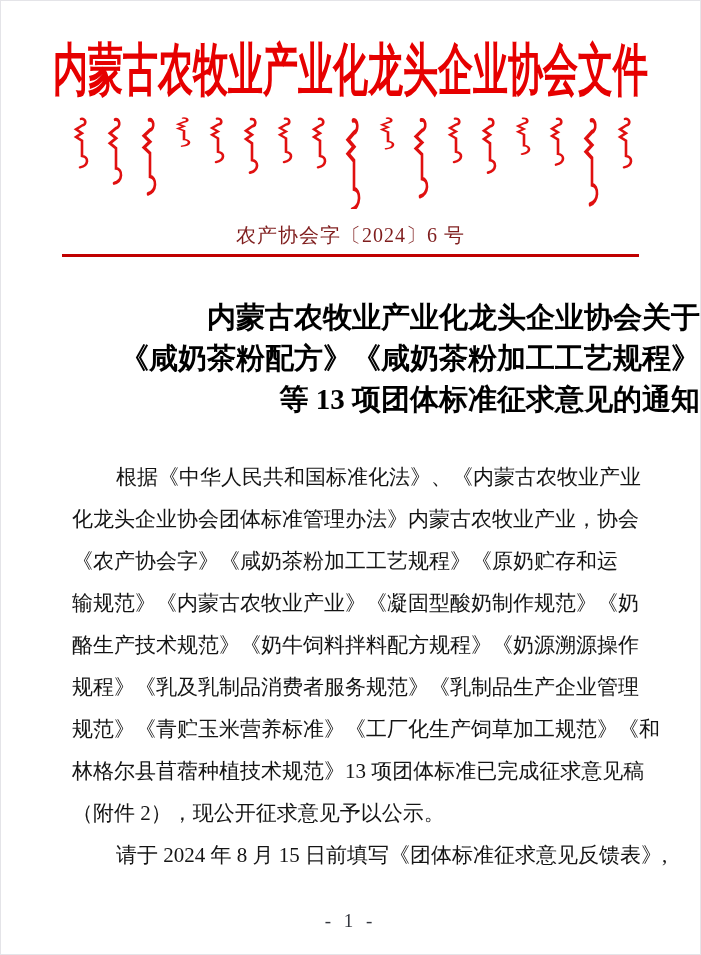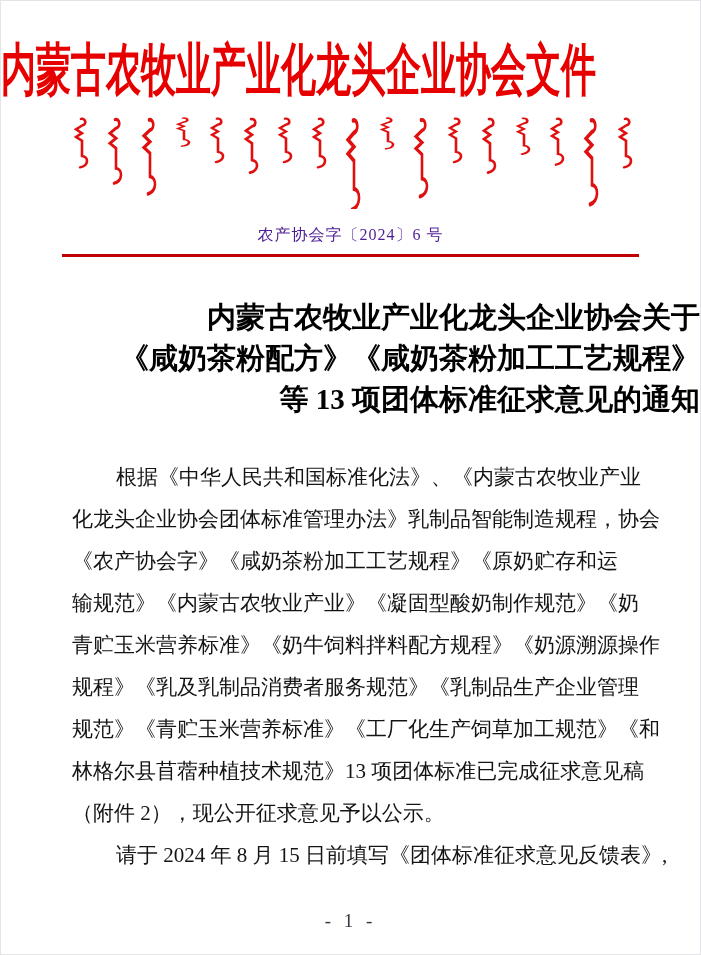--- a/index.html
+++ b/index.html
@@ -8,33 +8,33 @@
     width:699px;height:953px;
     background:#ffffff;
     border:1px solid #e4e4e8;
     overflow:hidden;
     font-family:"Liberation Serif","DejaVu Serif",serif;
     color:#111;
   }
   
   .org-title{
     margin-top:26px;height:86px;
-    display:flex;align-items:center;justify-content:flex-start;font-family:Liberation Serif, serif;
+    display:flex;align-items:center;justify-content:center;font-family:Liberation Serif, serif;
   }
   .org-title-text{
     display:inline-block;
     font-size:35px;font-weight:700;color:#e60000;
     white-space:nowrap;letter-spacing:0px;
     transform:scaleY(1.62);transform-origin:center;
   }
   .mongolian{display:block;margin:2px auto 0;}
   
   .doc-number{
     margin-top:14px;text-align:center;
-    font-size:16px;line-height:24px;letter-spacing:1px;color:#4c1d95;
+    font-size:20px;line-height:24px;letter-spacing:1px;color:#7f1d1d;
   }
   
   .divider{width:577px;height:3px;margin:7px auto 0;background:#c00000;}
   
   .doc-title{
     margin-top:40px;text-align:right;
     font-size:29px;font-weight:700;line-height:41px;color:#000;
   }
   .doc-title div{white-space:nowrap;}
   
@@ -87,24 +87,24 @@
   <div class="divider"></div>
 
   <div class="doc-title">
     <div>内蒙古农牧业产业化龙头企业协会关于</div>
     <div>《咸奶茶粉配方》《咸奶茶粉加工工艺规程》</div>
     <div>等 13 项团体标准征求意见的通知</div>
   </div>
 
   <div class="body-text">
     <div class="line indent">根据《中华人民共和国标准化法》、《内蒙古农牧业产业</div>
-    <div class="line">化龙头企业协会团体标准管理办法》乳制品智能制造规程，协会</div>
+    <div class="line">化龙头企业协会团体标准管理办法》内蒙古农牧业产业，协会</div>
     <div class="line">《农产协会字》《咸奶茶粉加工工艺规程》《原奶贮存和运</div>
     <div class="line">输规范》《内蒙古农牧业产业》《凝固型酸奶制作规范》《奶</div>
-    <div class="line">青贮玉米营养标准》《奶牛饲料拌料配方规程》《奶源溯源操作</div>
+    <div class="line">酪生产技术规范》《奶牛饲料拌料配方规程》《奶源溯源操作</div>
     <div class="line">规程》《乳及乳制品消费者服务规范》《乳制品生产企业管理</div>
     <div class="line">规范》《青贮玉米营养标准》《工厂化生产饲草加工规范》《和</div>
     <div class="line">林格尔县苜蓿种植技术规范》13 项团体标准已完成征求意见稿</div>
     <div class="line">（附件 2），现公开征求意见予以公示。</div>
     <div class="line indent">请于 2024 年 8 月 15 日前填写《团体标准征求意见反馈表》,</div>
   </div>
 
   <div class="page-number">- 1 -</div>
 
 </div>

